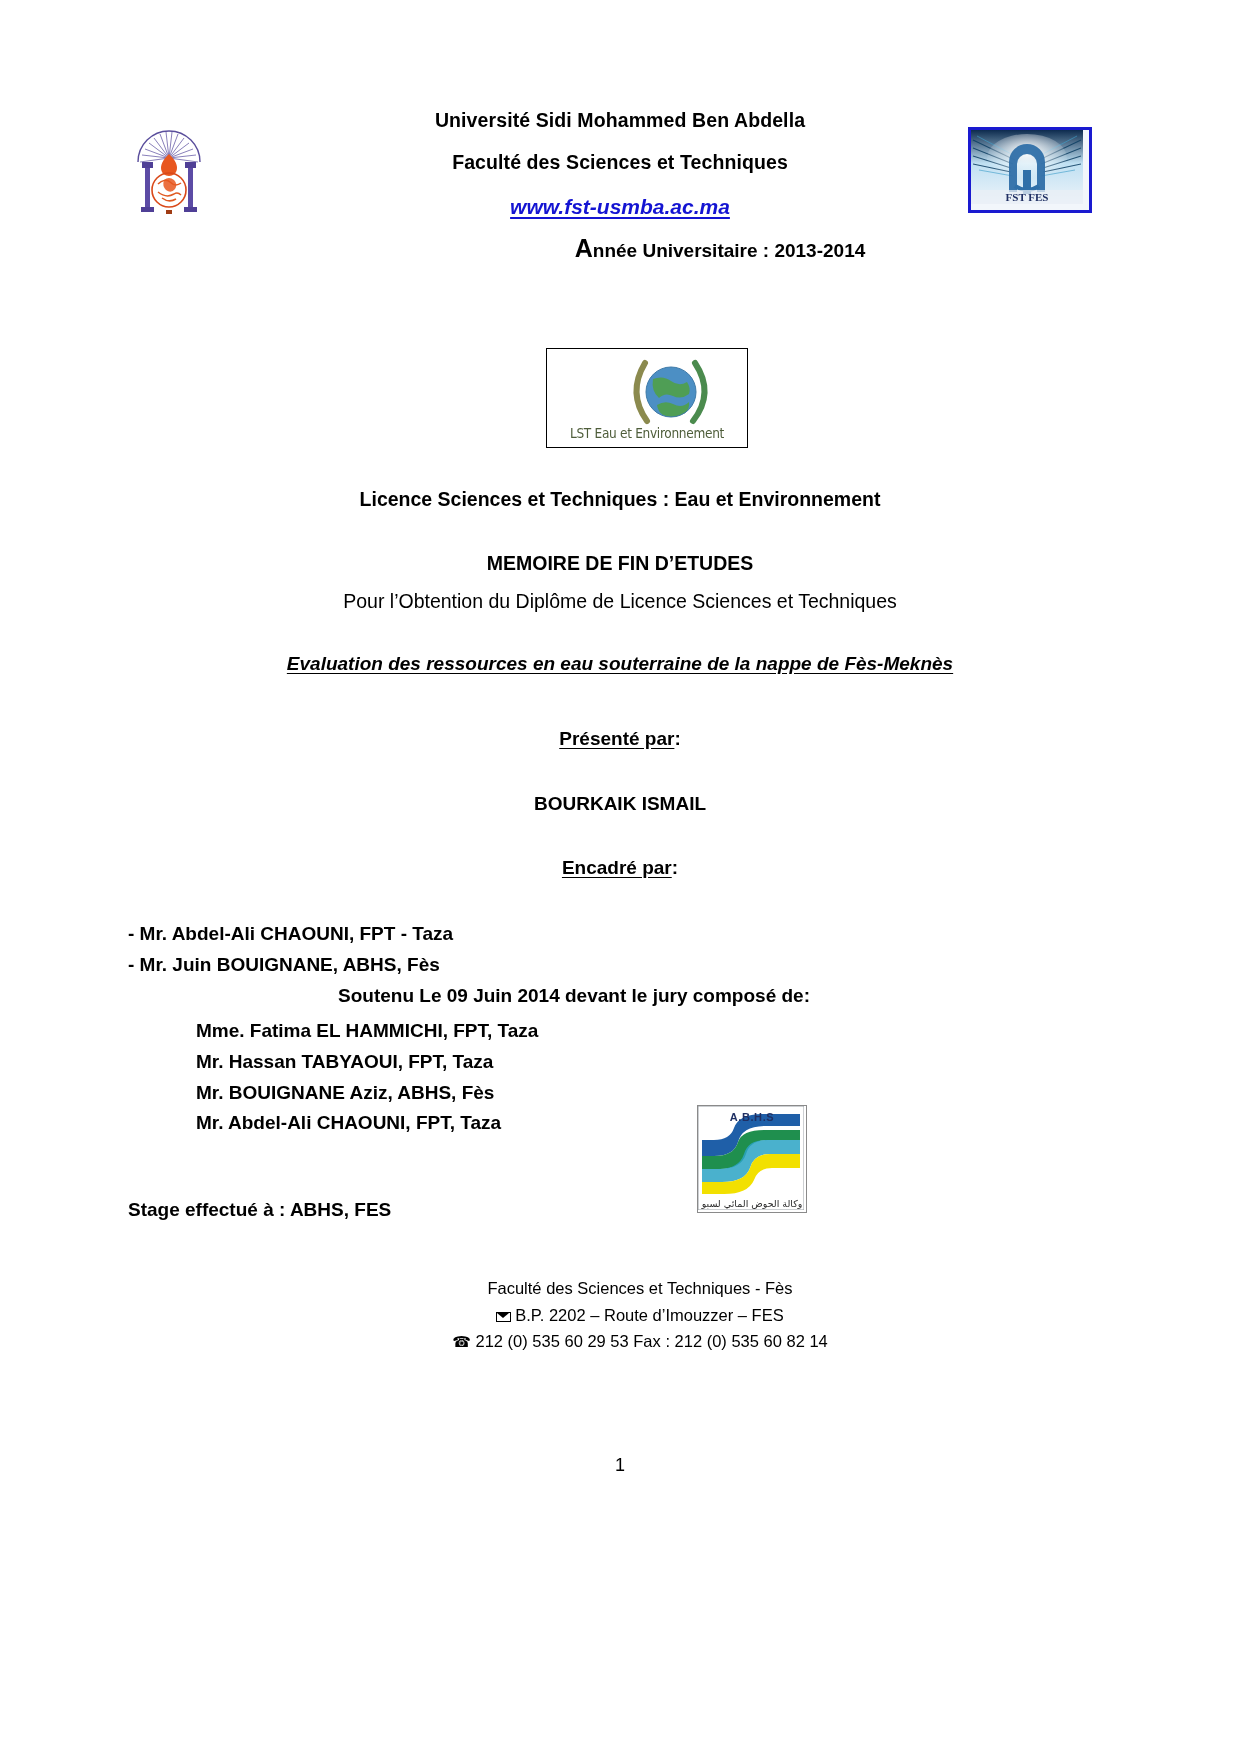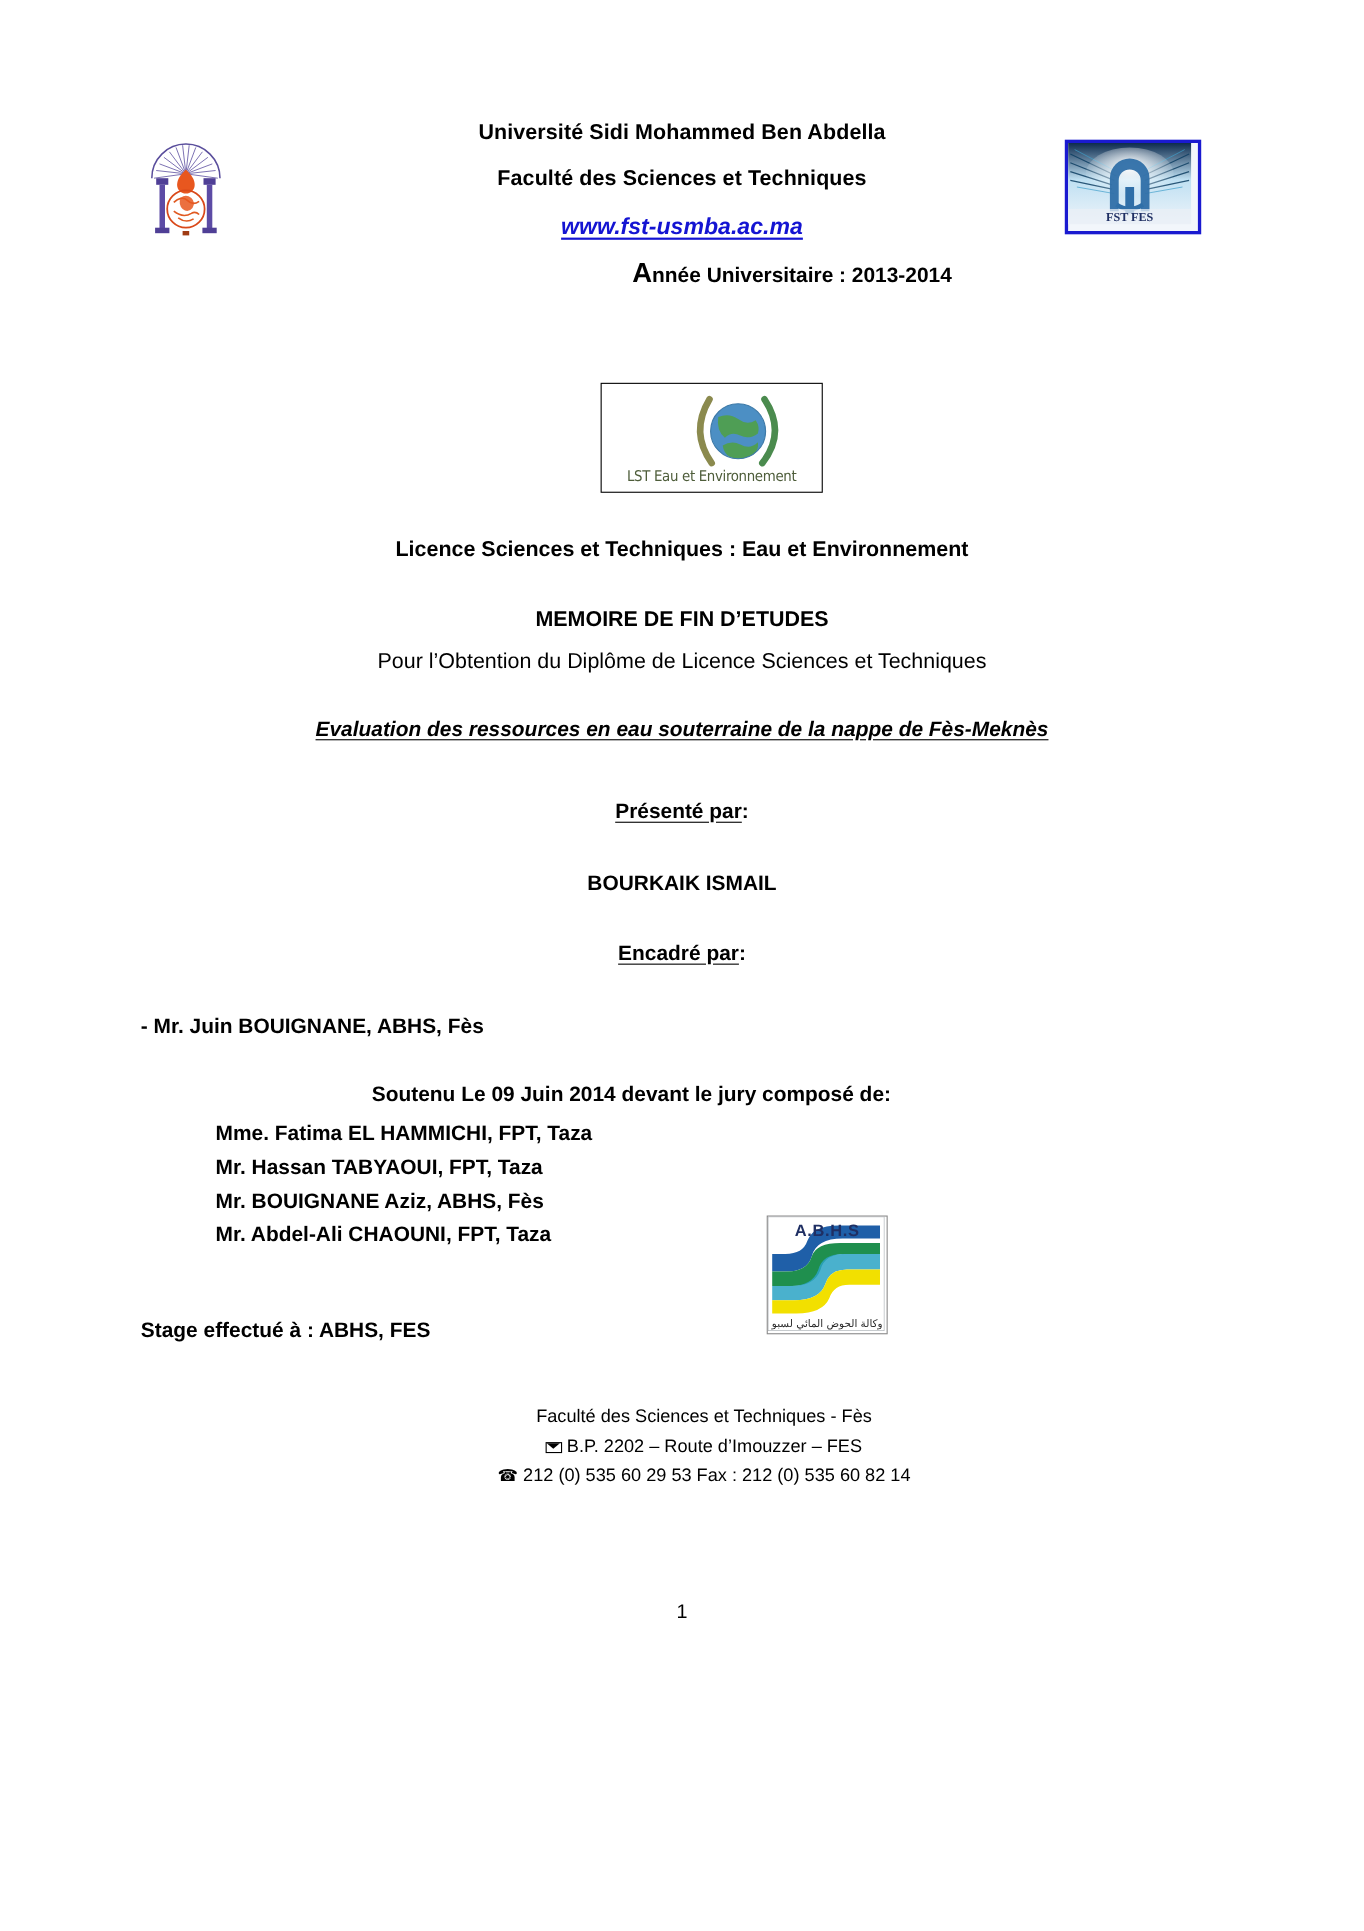--- a/index.html
+++ b/index.html
@@ -203,21 +203,21 @@
     border: 1px solid #8a8a8a;
     background: #ffffff;
     overflow: hidden;
   }
   .abhs-title {
     position: absolute;
     top: 5px;
     left: 0;
     width: 100%;
     text-align: center;
-    font-size: 15px;
+    font-size: 11px;
     font-weight: bold;
     color: #1f2f63;
     letter-spacing: 0.6px;
   }
   .abhs-arabic {
     position: absolute;
     bottom: 3px;
     left: 0;
     width: 100%;
     text-align: center;
@@ -375,20 +375,21 @@
     <span class="u">Présenté par</span><span>:</span>
   </div>
 
   <div class="center-line author">BOURKAIK ISMAIL</div>
 
   <div class="center-line encadre">
     <span class="u">Encadré par</span><span>:</span>
   </div>
 
   <div class="supervisors">
+    <div>- Mr. Abdel-Ali CHAOUNI, FPT - Taza</div>
     <div>- Mr. Juin BOUIGNANE, ABHS, Fès</div>
   </div>
 
   <div class="soutenu">Soutenu Le 09 Juin 2014 devant le jury composé de:</div>
 
   <div class="jury">
     <div>Mme. Fatima EL HAMMICHI, FPT, Taza</div>
     <div>Mr. Hassan TABYAOUI, FPT, Taza</div>
     <div>Mr. BOUIGNANE Aziz, ABHS, Fès</div>
     <div>Mr. Abdel-Ali CHAOUNI, FPT, Taza</div>

